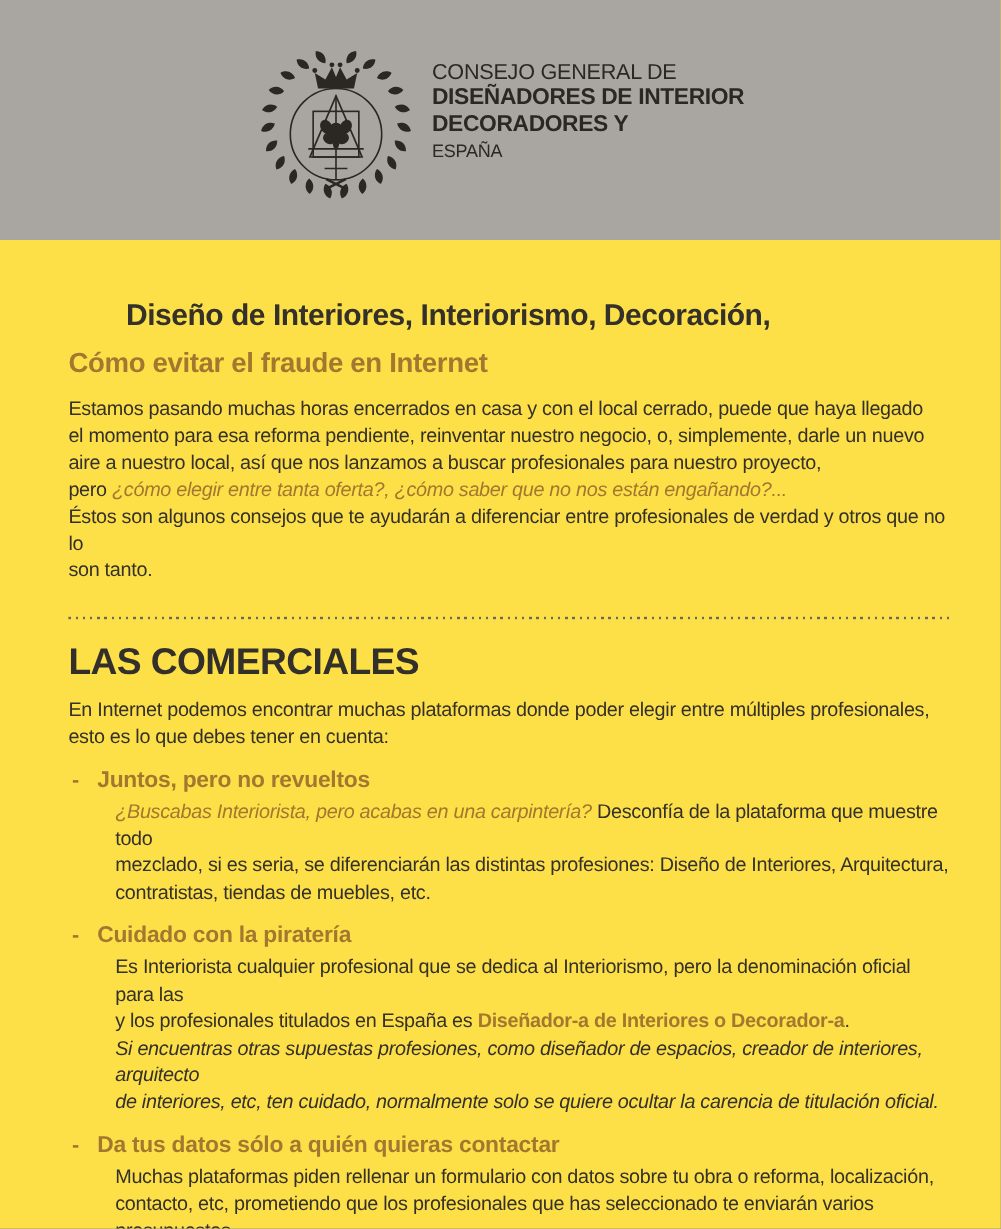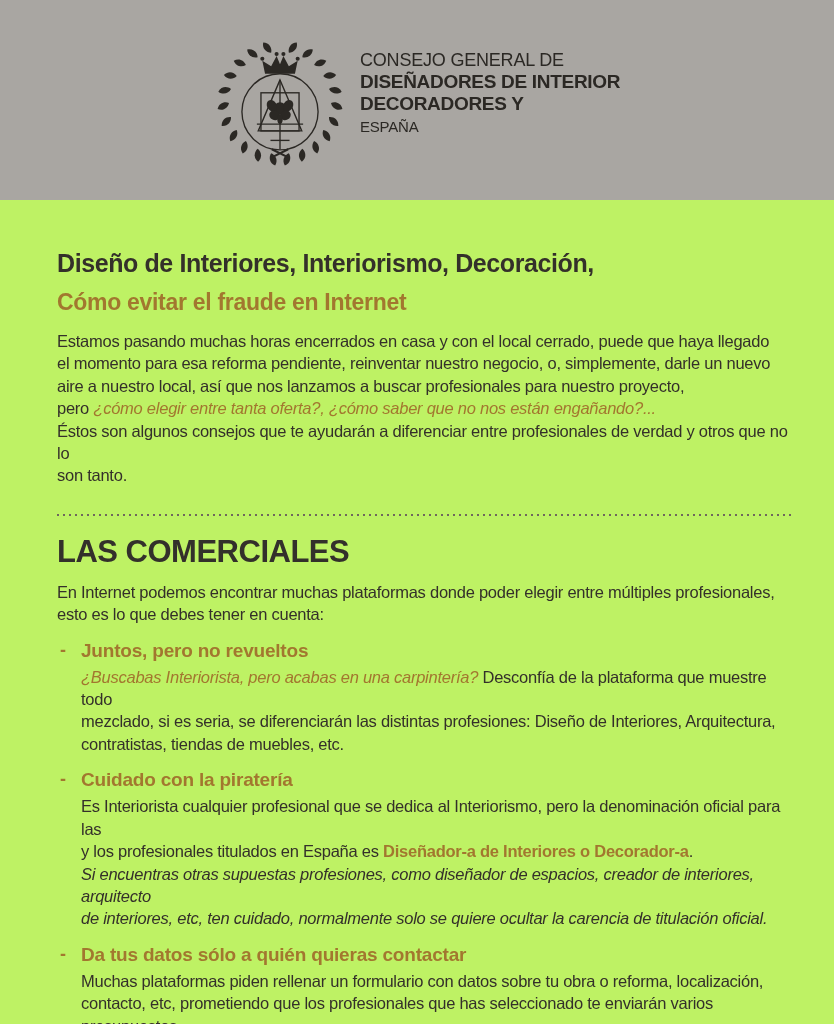--- a/index.html
+++ b/index.html
@@ -1,46 +1,46 @@
 <!DOCTYPE html>
 <html><head>
 <meta charset="utf-8">
 <style>
   html,body{margin:0;padding:0;background:#888;}
   .page{
     position:relative;width:834px;height:1024px;margin:0 auto;
-    background:#bef264;overflow:hidden;
+    background:#fde047;overflow:hidden;
     font-family:"Liberation Sans",sans-serif;color:#34302a;
   }
   
   .band{position:relative;width:834px;height:200px;background:#a9a6a2;}
   .emblem{position:absolute;left:212px;top:35px;width:136px;height:136px;}
   .org{position:absolute;left:360px;top:49px;color:#2b2824;letter-spacing:-.2px;}
   .org-reg{font-size:18px;line-height:22px;font-weight:normal;}
   .org-bold{font-size:19px;line-height:22px;font-weight:bold;letter-spacing:-.3px;}
   .org-country{font-size:15px;line-height:21px;margin-top:1px;}
   
   .content{padding:45px 40px 0 57px;}
   h1{margin:0;font-size:25px;line-height:36px;font-weight:bold;letter-spacing:-.4px;color:#34302a;}
-  h1 span{display:block;}
+  h1 span{display:block;margin-left:48px;}
   .subtitle{margin:6px 0 0;font-size:23px;line-height:30px;font-weight:bold;letter-spacing:-.3px;color:#a2772f;}
   .body{margin:13px 0 0;font-size:16.5px;line-height:22.4px;letter-spacing:-.25px;white-space:pre-line;max-width:745px;}
   .gold-italic{color:#a2772f;font-style:italic;}
   .gold-bold{color:#a2772f;font-weight:bold;}
   .block{display:block;}
   .italic-note{display:block;font-style:italic;}
   .divider{margin-top:27px;height:2px;width:737px;
     background:repeating-linear-gradient(90deg,#6f675d 0 2px,transparent 2px 6px);}
   .section{margin:15px 0 0;font-size:31px;line-height:42px;font-weight:bold;letter-spacing:-.5px;color:#33302b;}
   .section-intro{margin-top:8px;}
   .bullets{margin-top:7px;}
   .item{display:flex;margin-top:12px;}
   .marker{flex:none;width:21px;padding-left:3px;color:#a2772f;font-weight:bold;font-size:18px;line-height:25px;}
   .item-title{font-size:19px;line-height:25px;font-weight:bold;letter-spacing:-.2px;color:#a2772f;}
-  .item .body{margin-top:3px;}
+  .item .body{margin-top:3px;margin-left:15px;}
 </style>
 </head>
 <body>
 
 <div class="page">
 
   <header class="band">
     <svg class="emblem" viewBox="0 0 200 200" fill="none" stroke="#2b2824" stroke-width="2.5">
 
       <defs>

